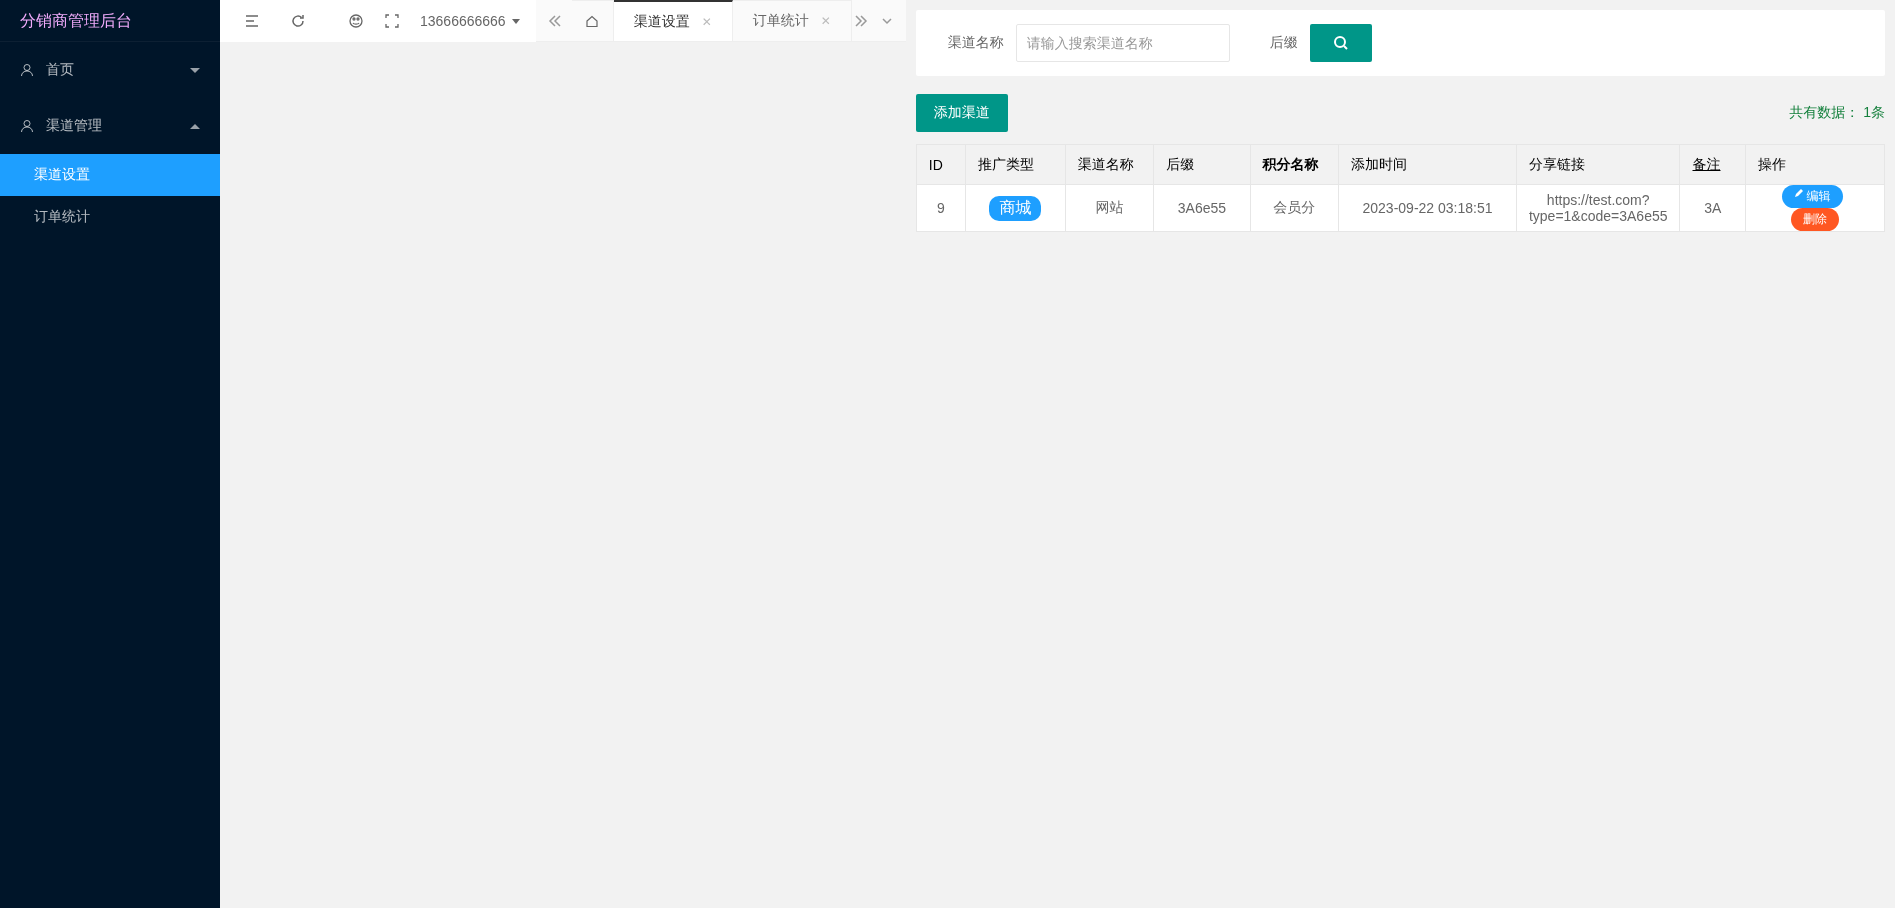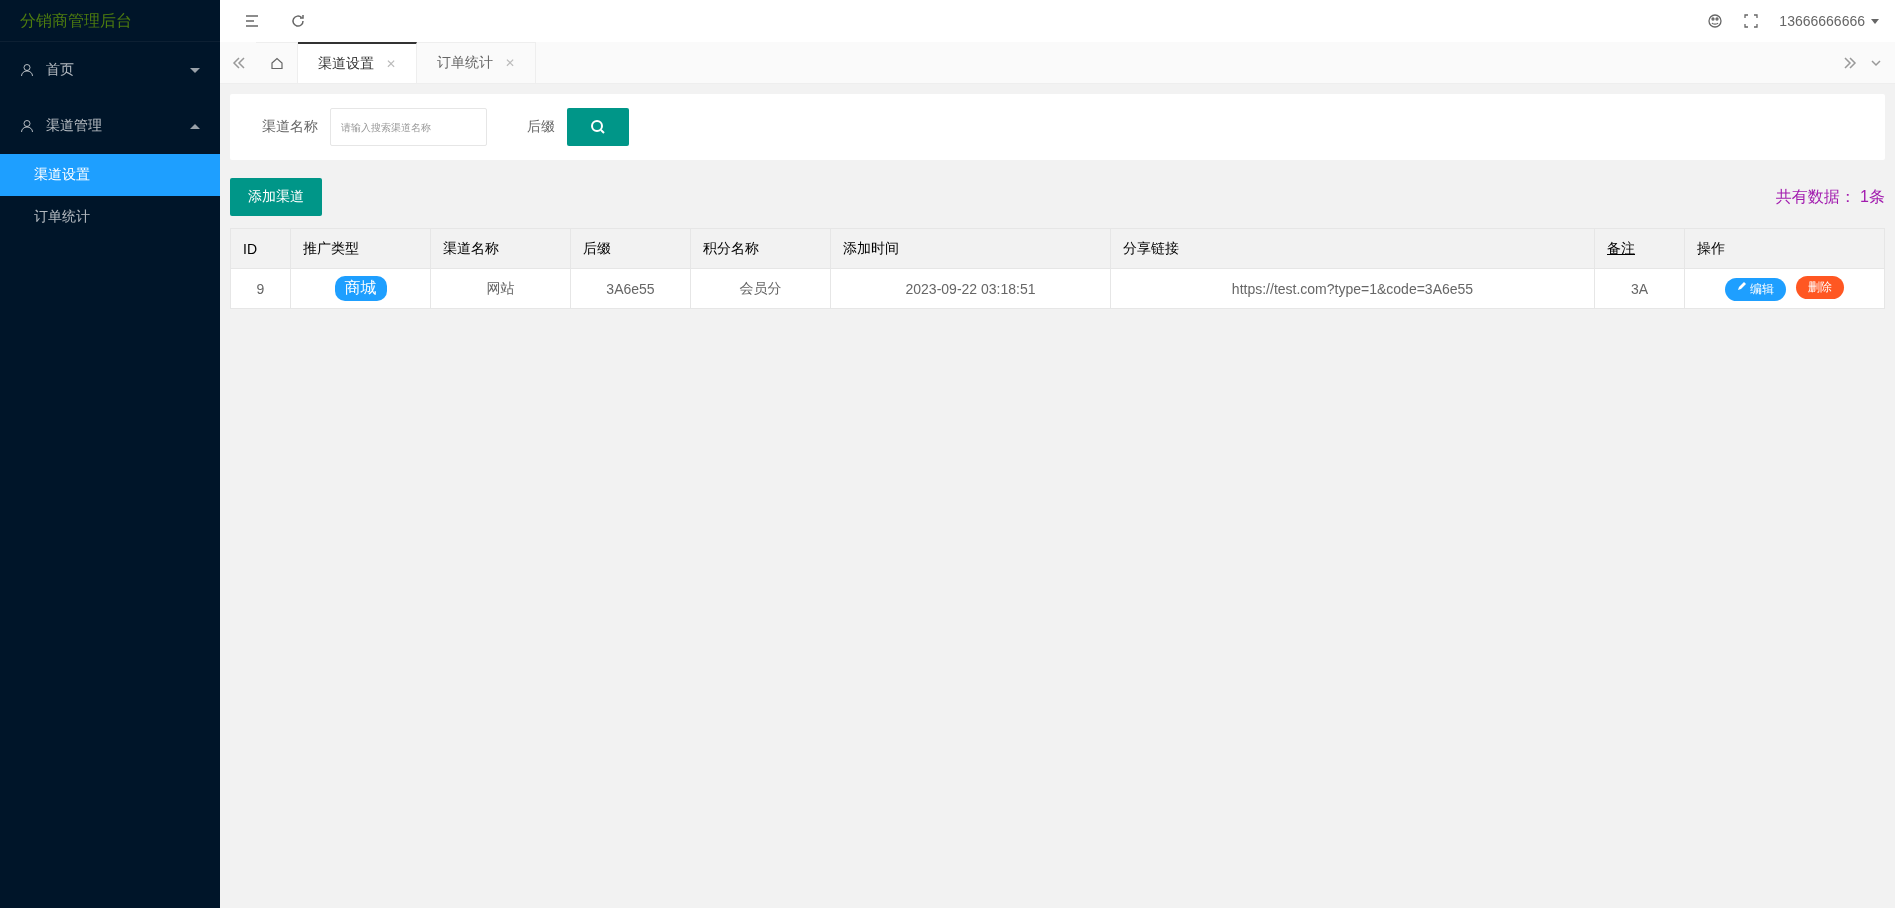--- a/index.html
+++ b/index.html
@@ -17,21 +17,21 @@
       width: 220px;
       background: #001529;
       color: #ccc;
       flex-shrink: 0;
     }
     .logo {
       height: 42px;
       line-height: 42px;
       padding: 0 20px;
       font-size: 16px;
-      color: #4d7c0f;
+      color: #f0abfc;
       border-bottom: 1px solid rgba(255,255,255,0.05);
     }
     .menu-item, .submenu-item {
       display: flex;
       align-items: center;
       height: 56px;
       padding: 0 20px;
       cursor: pointer;
       color: rgba(255,255,255,0.7);
       position: relative;
@@ -59,21 +59,20 @@
       padding-left: 34px;
       font-size: 14px;
     }
     .submenu-item.active {
       background: #1E9FFF;
       color: #fff;
     }
     .main {
       flex: 1;
       display: flex;
-      flex-direction: column;
       background: #f2f2f2;
       min-width: 0;
     }
     .header {
       height: 42px;
       background: #fff;
       display: flex;
       align-items: center;
       padding: 0 16px;
     }
@@ -170,25 +169,25 @@
       padding: 14px 32px;
       display: flex;
       align-items: center;
     }
     .search-panel .label {
       color: #666;
       margin-right: 12px;
     }
     .search-panel input {
       height: 38px;
-      width: 157px;
+      width: 214px;
       border: 1px solid #e6e6e6;
       border-radius: 2px;
       padding: 0 10px;
-      font-size: 10px;
+      font-size: 14px;
       margin-right: 40px;
     }
     .search-panel input::placeholder { color: #999; }
     .search-btn {
       width: 62px;
       height: 38px;
       background: #009688;
       border: none;
       border-radius: 2px;
       cursor: pointer;
@@ -207,22 +206,22 @@
       background: #009688;
       color: #fff;
       border: none;
       height: 38px;
       padding: 0 18px;
       border-radius: 2px;
       font-size: 14px;
       cursor: pointer;
     }
     .data-count {
-      color: #a21caf;
-      font-size: 16px;
+      color: #15803d;
+      font-size: 14px;
     }
     table {
       width: 100%;
       border-collapse: collapse;
       background: #fff;
     }
     th, td {
       border: 1px solid #e6e6e6;
       padding: 0 12px;
       font-size: 14px;
@@ -387,21 +386,21 @@
           </div>
         </div>
 
         <table>
           <thead>
             <tr>
               <th style="width:60px;">ID</th>
               <th style="width:140px;">推广类型</th>
               <th style="width:140px;">渠道名称</th>
               <th style="width:120px;">后缀</th>
-              <th style="width:140px;">积分名称</th>
+              <th style="width:140px;font-weight:bold;">积分名称</th>
               <th style="width:280px;">添加时间</th>
               <th>分享链接</th>
               <th style="width:90px;text-decoration:underline;">备注</th>
               <th style="width:200px;font-family:Liberation Mono, monospace;">操作</th>
             </tr>
           </thead>
           <tbody>
             <tr>
               <td class="center">9</td>
               <td class="center">

